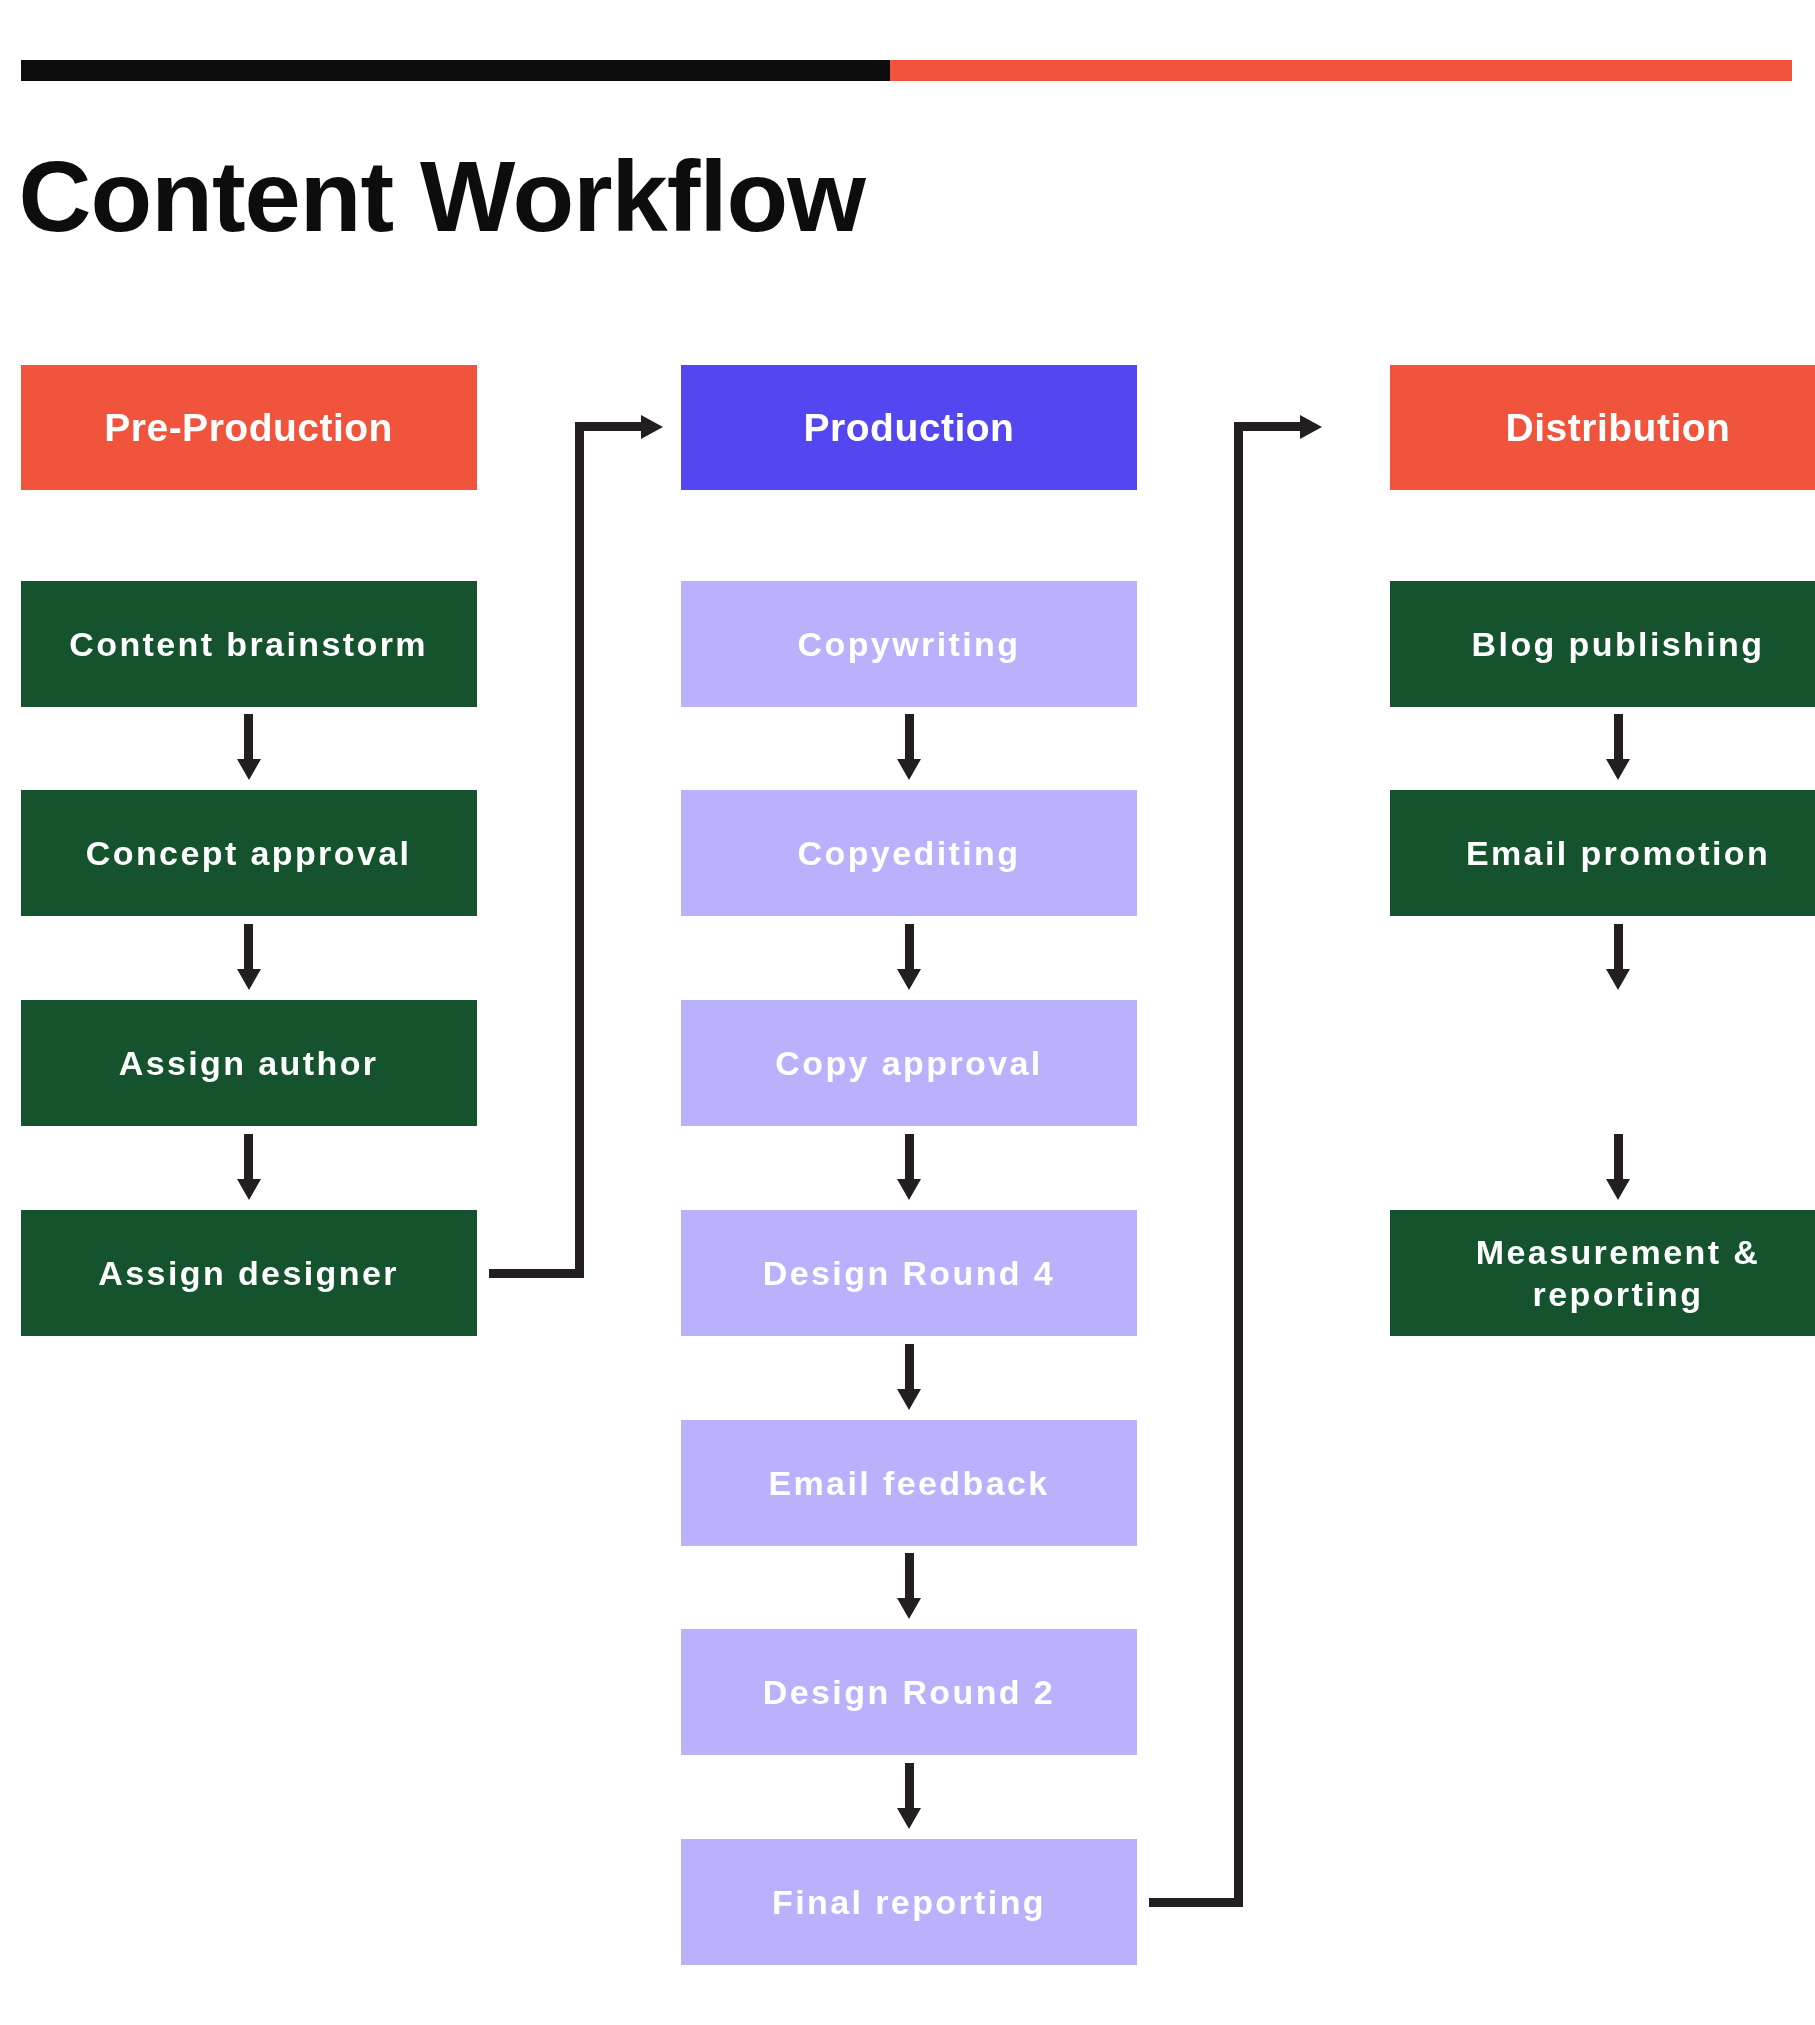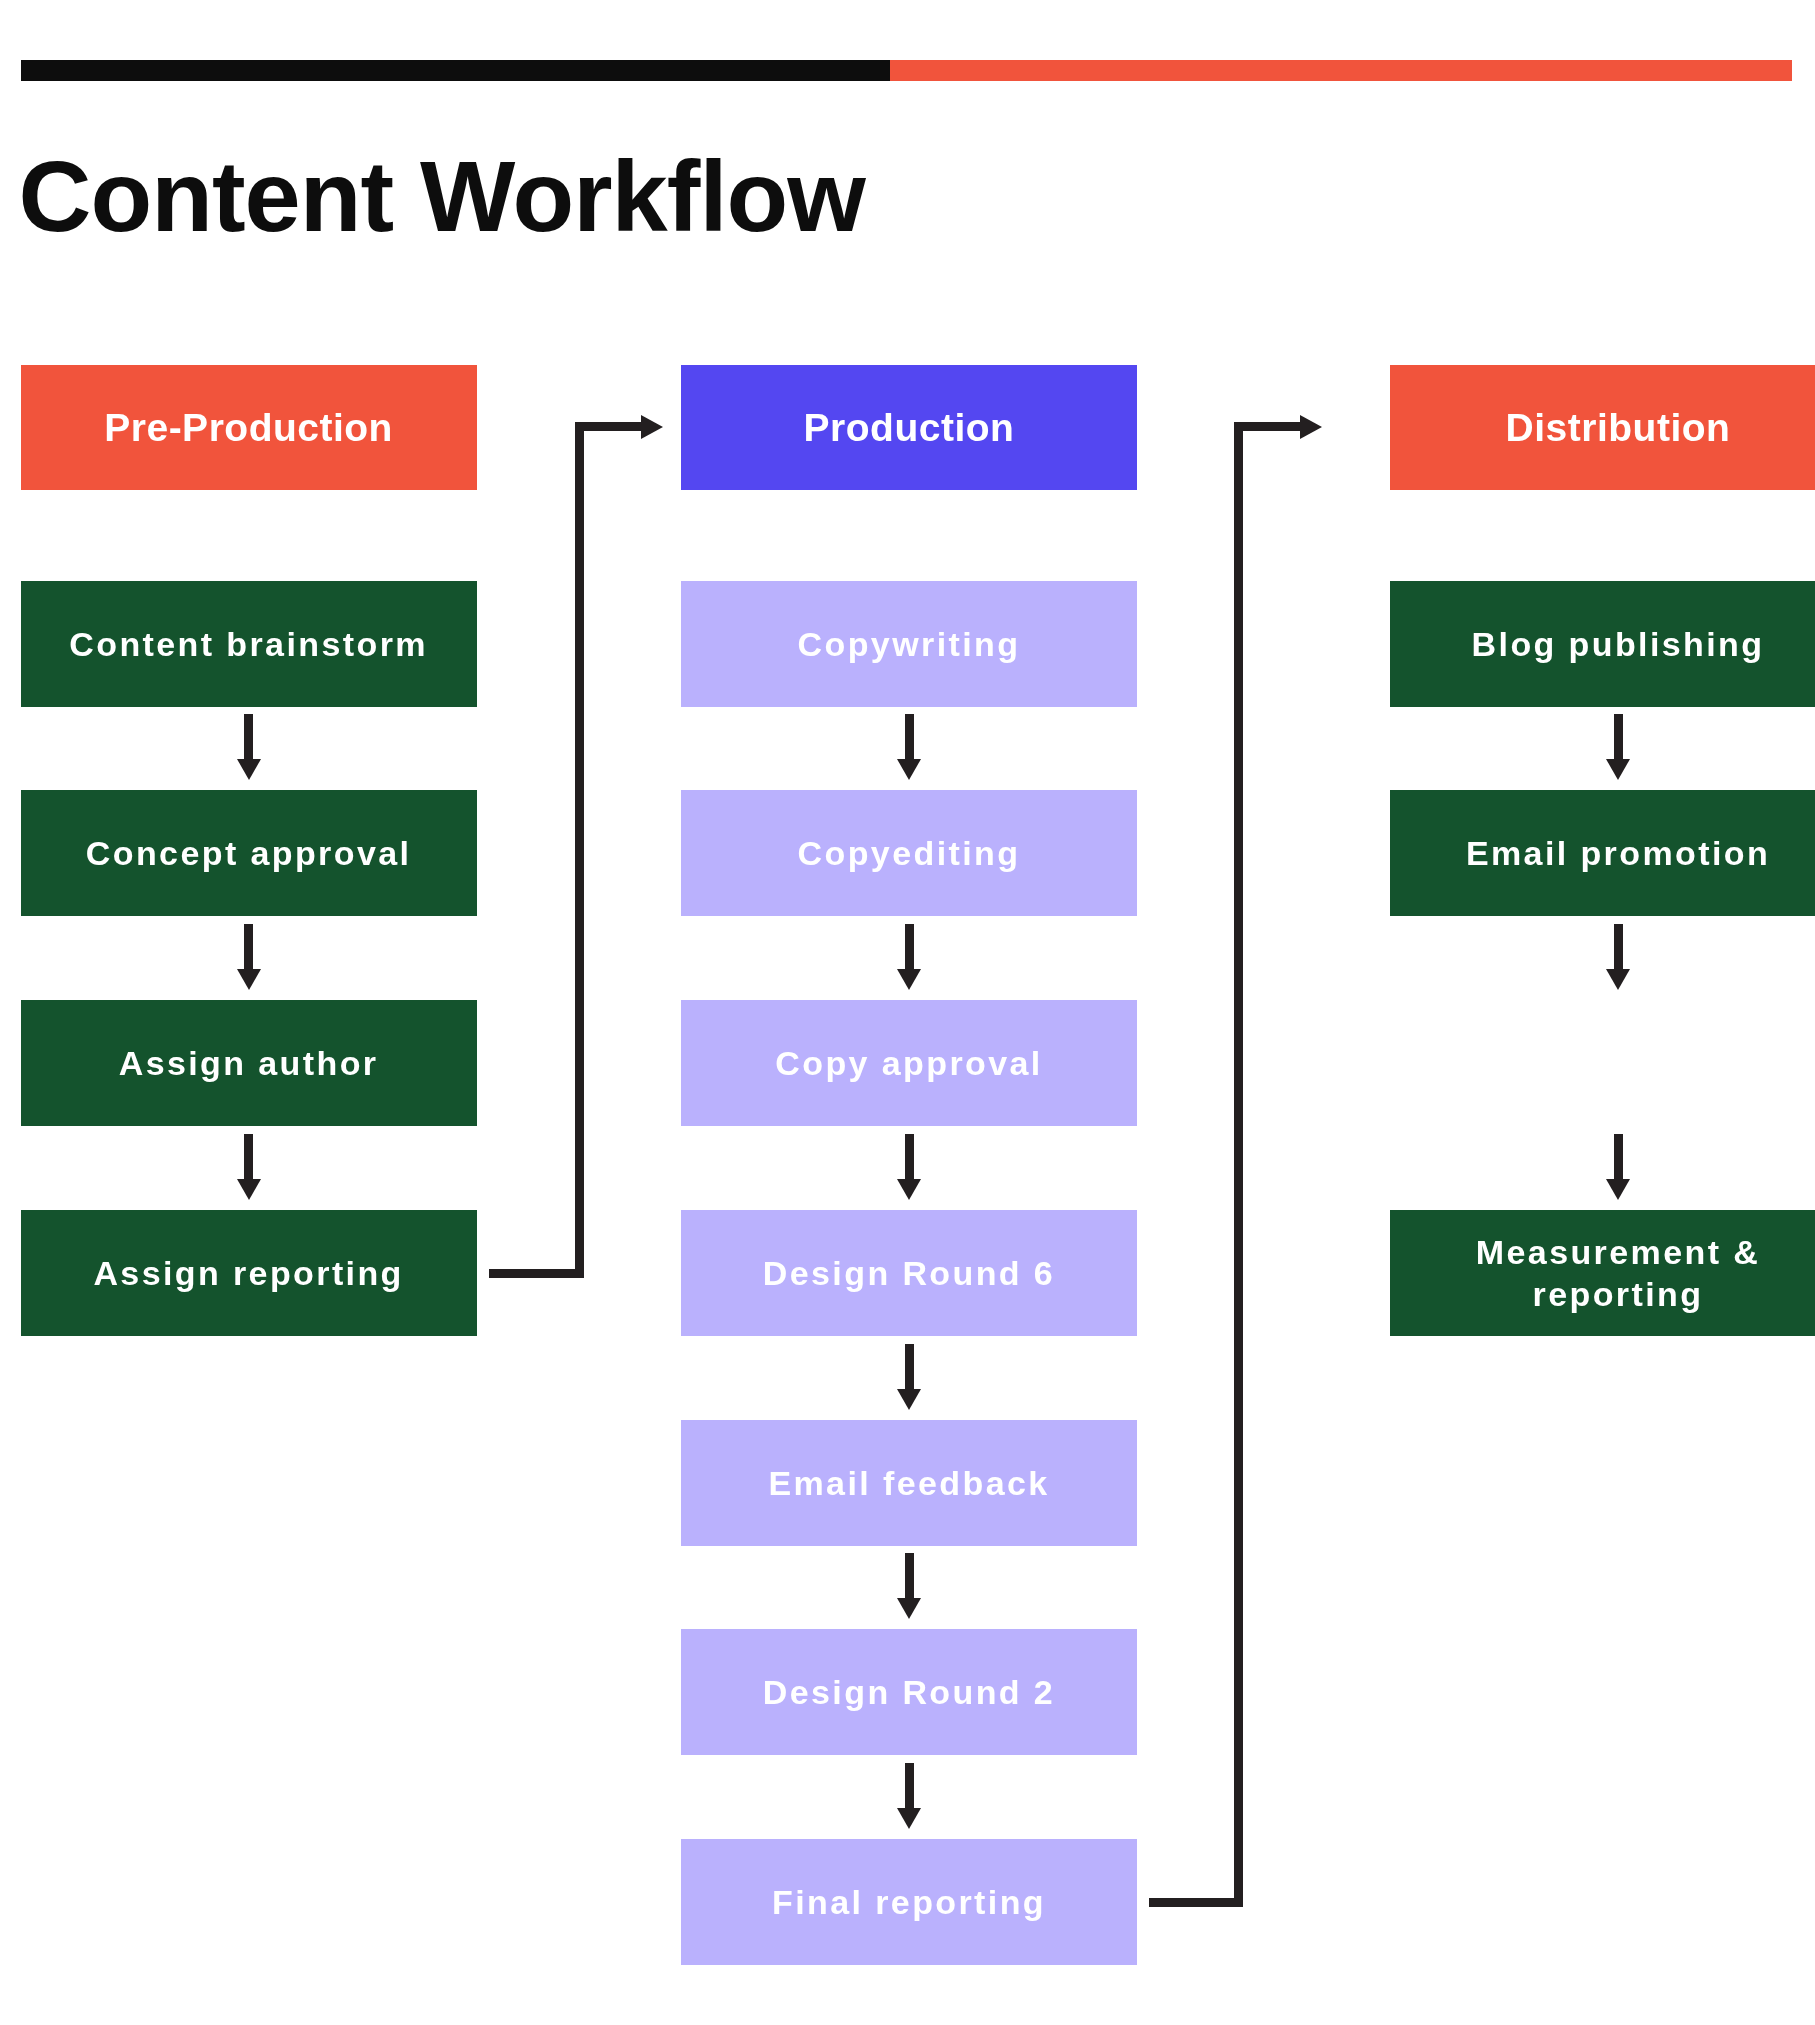--- a/index.html
+++ b/index.html
@@ -90,41 +90,41 @@
     <div class="box step bg-salmon r2">Concept approval</div>
     <div class="arrow-down a2">
         <div class="stem"></div>
         <div class="head"></div>
       </div>
     <div class="box step bg-salmon r3">Assign author</div>
     <div class="arrow-down a3">
         <div class="stem"></div>
         <div class="head"></div>
       </div>
-    <div class="box step bg-salmon r4">Assign reporting</div>
+    <div class="box step bg-salmon r4">Assign designer</div>
   </section>
 
   <section class="col col2">
     <div class="box step bg-lavender r1">Copywriting</div>
     <div class="box header bg-blue">Production</div>
     <div class="arrow-down a1">
         <div class="stem"></div>
         <div class="head"></div>
       </div>
     <div class="box step bg-lavender r2">Copyediting</div>
     <div class="arrow-down a2">
         <div class="stem"></div>
         <div class="head"></div>
       </div>
     <div class="box step bg-lavender r3">Copy approval</div>
     <div class="arrow-down a3">
         <div class="stem"></div>
         <div class="head"></div>
       </div>
-    <div class="box step bg-lavender r4">Design Round 6</div>
+    <div class="box step bg-lavender r4">Design Round 4</div>
     <div class="arrow-down a4">
         <div class="stem"></div>
         <div class="head"></div>
       </div>
     <div class="box step bg-lavender r5">Email feedback</div>
     <div class="arrow-down a5">
         <div class="stem"></div>
         <div class="head"></div>
       </div>
     <div class="box step bg-lavender r6">Design Round 2</div>

